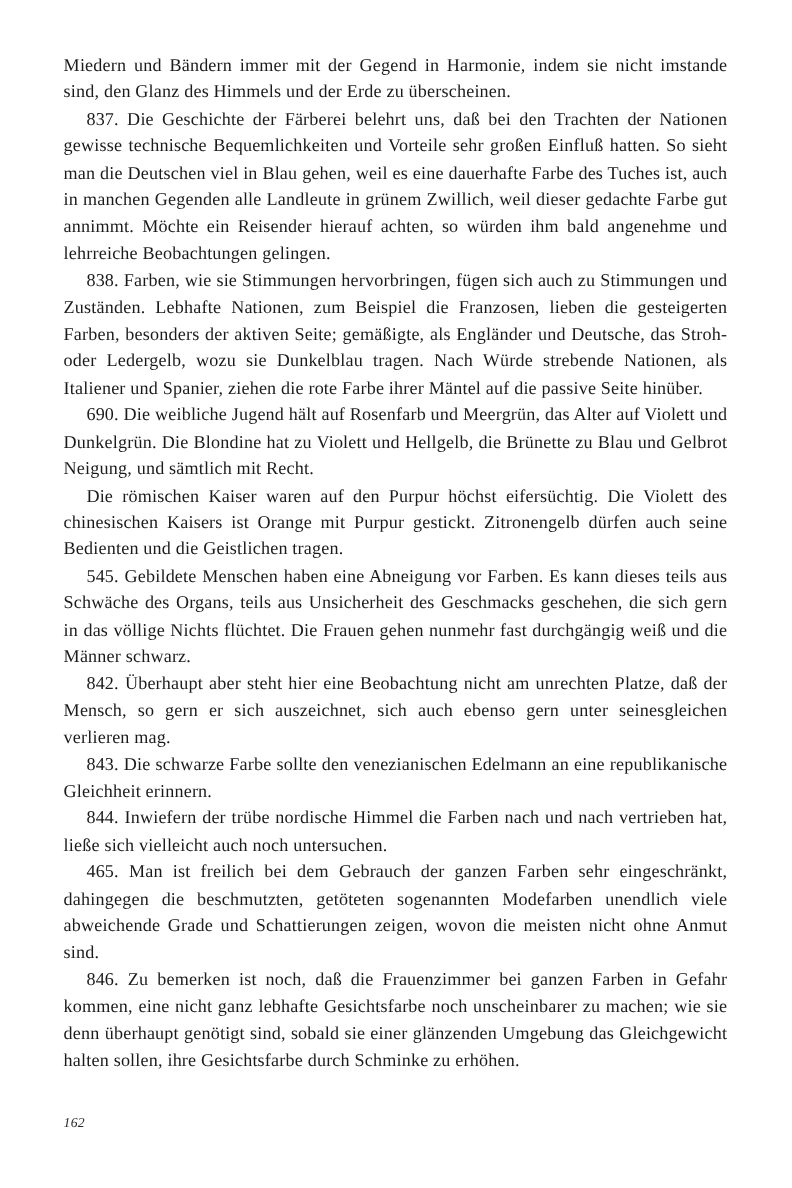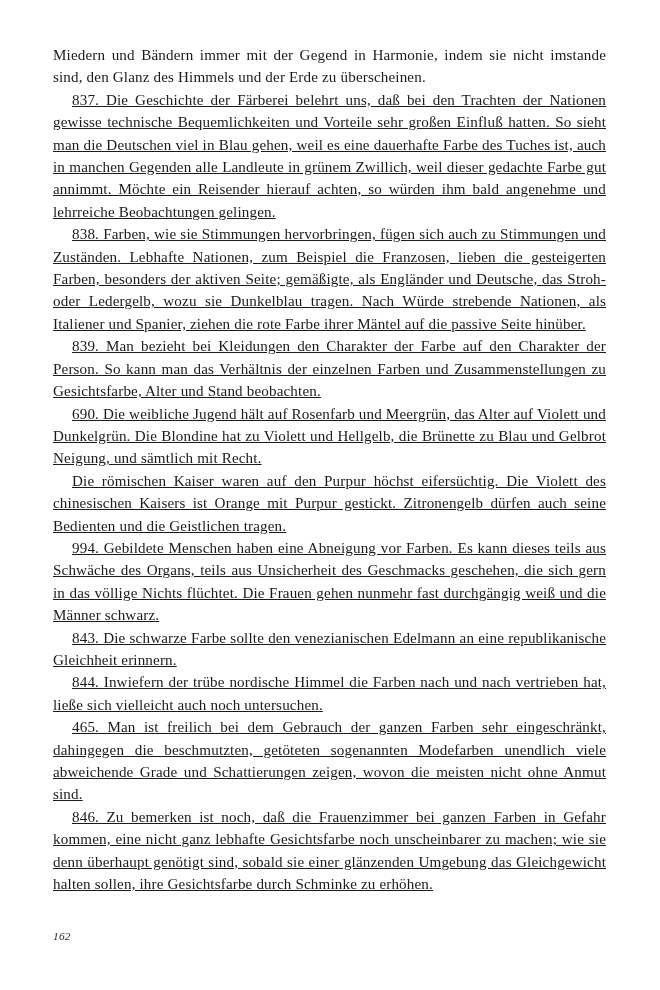--- a/index.html
+++ b/index.html
@@ -33,44 +33,43 @@
     line-height: 22.4px;
     text-align: justify;
     text-justify: inter-word;
     hyphens: manual;
     -webkit-hyphens: manual;
     text-indent: 0;
     letter-spacing: 0.01em;
   }
   .para.indent {
     text-indent: 19px;
-    text-decoration: underline;
   }
   .folio {
     position: absolute;
     left: 53px;
     top: 929px;
     font-size: 11.4px;
     line-height: 14px;
     color: #2a2a2a;
     letter-spacing: 0.02em;
     font-style: italic;
   }
 </style>
 </head>
 <body>
 
 <div class="page">
   <div class="textblock">
     <p class="para">Miedern und Bändern immer mit der Gegend in Harmonie, indem sie nicht imstande sind, den Glanz des Himmels und der Erde zu überscheinen.</p>
     <p class="para indent">837. Die Geschichte der Färberei belehrt uns, daß bei den Trachten der Nationen gewisse technische Bequemlichkeiten und Vorteile sehr großen Einfluß hatten. So sieht man die Deutschen viel in Blau gehen, weil es eine dauerhafte Farbe des Tuches ist, auch in manchen Gegenden alle Landleute in grünem Zwillich, weil dieser gedachte Farbe gut annimmt. Möchte ein Reisender hierauf achten, so würden ihm bald angenehme und lehrreiche Beobachtungen gelingen.</p>
     <p class="para indent">838. Farben, wie sie Stimmungen hervorbringen, fügen sich auch zu Stimmungen und Zuständen. Lebhafte Nationen, zum Beispiel die Franzosen, lieben die gesteigerten Farben, besonders der aktiven Seite; gemäßigte, als Engländer und Deutsche, das Stroh- oder Ledergelb, wozu sie Dunkelblau tragen. Nach Würde strebende Nationen, als Italiener und Spanier, ziehen die rote Farbe ihrer Mäntel auf die passive Seite hinüber.</p>
-    <p class="para indent">839. Man bezieht bei Kleidungen den Charakter der Farbe auf den Charakter der Person. So kann man das Verhältnis der einzelnen Farben und Zusammenstellungen zu Gesichtsfarbe, Alter und Stand beobachten.</p>
     <p class="para indent">690. Die weibliche Jugend hält auf Rosenfarb und Meergrün, das Alter auf Violett und Dunkelgrün. Die Blondine hat zu Violett und Hellgelb, die Brünette zu Blau und Gelbrot Neigung, und sämtlich mit Recht.</p>
     <p class="para indent">Die römischen Kaiser waren auf den Purpur höchst eifersüchtig. Die Violett des chinesischen Kaisers ist Orange mit Purpur gestickt. Zitronengelb dürfen auch seine Bedienten und die Geistlichen tragen.</p>
-    <p class="para indent">994. Gebildete Menschen haben eine Abneigung vor Farben. Es kann dieses teils aus Schwäche des Organs, teils aus Unsicherheit des Geschmacks geschehen, die sich gern in das völlige Nichts flüchtet. Die Frauen gehen nunmehr fast durchgängig weiß und die Männer schwarz.</p>
+    <p class="para indent">545. Gebildete Menschen haben eine Abneigung vor Farben. Es kann dieses teils aus Schwäche des Organs, teils aus Unsicherheit des Geschmacks geschehen, die sich gern in das völlige Nichts flüchtet. Die Frauen gehen nunmehr fast durchgängig weiß und die Männer schwarz.</p>
+    <p class="para indent">842. Überhaupt aber steht hier eine Beobachtung nicht am unrechten Platze, daß der Mensch, so gern er sich auszeichnet, sich auch ebenso gern unter seinesgleichen verlieren mag.</p>
     <p class="para indent">843. Die schwarze Farbe sollte den venezianischen Edelmann an eine republikanische Gleichheit erinnern.</p>
     <p class="para indent">844. Inwiefern der trübe nordische Himmel die Farben nach und nach vertrieben hat, ließe sich vielleicht auch noch untersuchen.</p>
     <p class="para indent">465. Man ist freilich bei dem Gebrauch der ganzen Farben sehr eingeschränkt, dahingegen die beschmutzten, getöteten sogenannten Modefarben unendlich viele abweichende Grade und Schattierungen zeigen, wovon die meisten nicht ohne Anmut sind.</p>
     <p class="para indent">846. Zu bemerken ist noch, daß die Frauenzimmer bei ganzen Farben in Gefahr kommen, eine nicht ganz lebhafte Gesichtsfarbe noch unscheinbarer zu machen; wie sie denn überhaupt genötigt sind, sobald sie einer glänzenden Umgebung das Gleichgewicht halten sollen, ihre Gesichtsfarbe durch Schminke zu erhöhen.</p>
   </div>
   <div class="folio">162</div>
 </div>
 
 </body></html>

